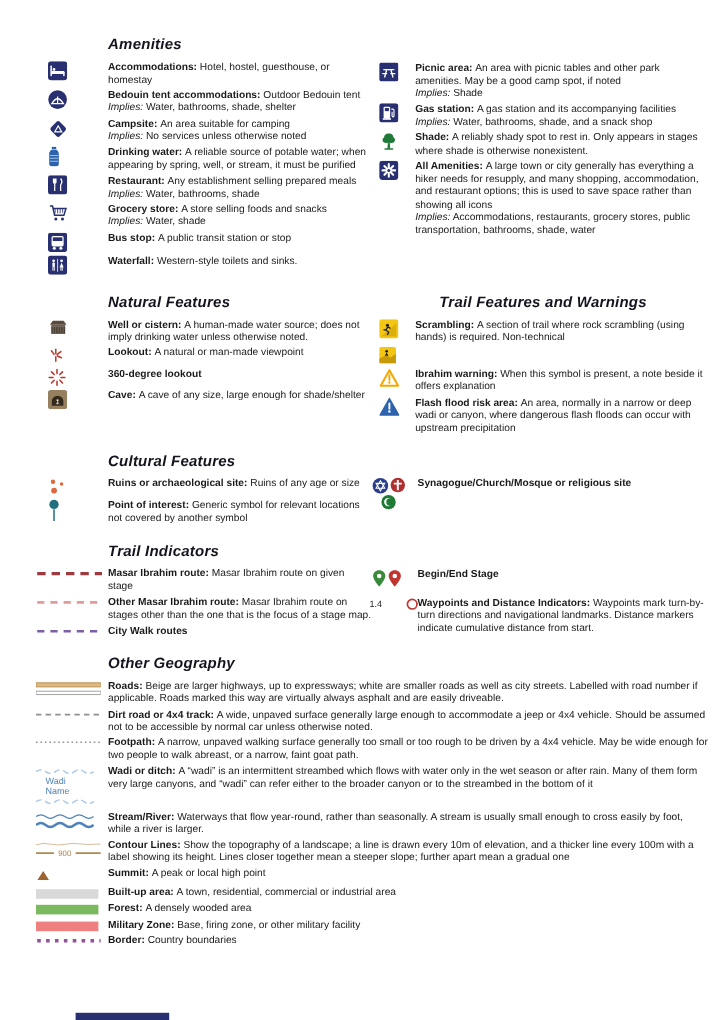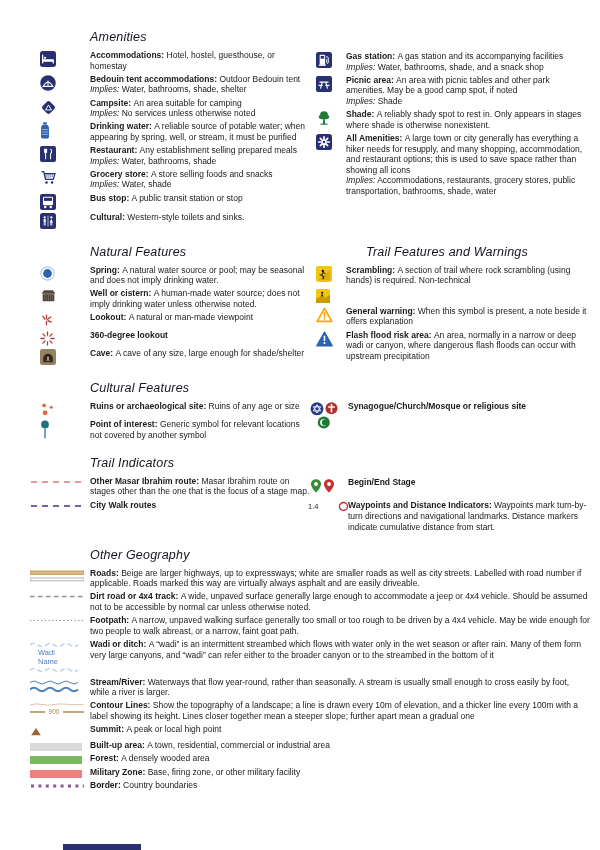--- a/index.html
+++ b/index.html
@@ -1,19 +1,19 @@
 <!DOCTYPE html>
 <html><head>
 <meta charset="utf-8">
 <style>
   html,body{margin:0;padding:0;background:#fff}
   body{width:600px;height:850px;overflow:hidden;font-family:"Liberation Sans",sans-serif;color:#1a1a1a;position:relative}
   .page{padding:30px 10px 0 38px}
   section{margin-bottom:13px}
-  h2{font-size:12.5px;font-style:italic;font-weight:normal;color:#14141e;margin:0 0 6px 52px;letter-spacing:.2px}
+  h2{font-size:12.5px;font-style:italic;font-weight:bold;color:#14141e;margin:0 0 6px 52px;letter-spacing:.2px}
   h2.rcol{}
   .two-col{display:grid;grid-template-columns:272px auto;gap:0 4px}
   .item{display:flex;align-items:flex-start;margin-bottom:2.5px}
   .ic{flex:0 0 auto;width:52px;display:flex;justify-content:flex-start;align-items:flex-start;padding:1px 0 0 2px;box-sizing:border-box}
   .col-r .ic{width:32px}
   .cul-r .ic{width:40px;margin-left:-6px}
   .ti .ic{width:62px;margin-left:-10px;padding-top:2px}
   .ti-r .ic{width:42px;margin-left:-8px}
   .geo .ic{width:62px;margin-left:-10px;padding-top:2px}
   .txt{font-size:8.5px;line-height:1.25;flex:1 1 auto}
@@ -126,52 +126,52 @@
                   <rect width="14" height="14" rx="2.2" fill="#283071"></rect>
                   <path d="M7 2.4v9.4" stroke="#fff" stroke-width="0.6"></path>
                   <circle cx="4.1" cy="3.8" r="1" fill="#fff"></circle>
                   <rect x="3.2" y="5.1" width="1.8" height="3.2" rx="0.5" fill="#fff"></rect>
                   <path d="M3.6 8.3v2.7M4.6 8.3v2.7" stroke="#fff" stroke-width="0.7"></path>
                   <circle cx="9.9" cy="3.8" r="1" fill="#fff"></circle>
                   <path d="M9.9 5 8.4 8.6h3Z" fill="#fff"></path>
                   <path d="M9.4 8.6v2.4M10.4 8.6v2.4" stroke="#fff" stroke-width="0.7"></path>
                 </svg>
               </span>
-    <span class="txt"><b class="term">Cultural</b><b class="term">: </b><span>Western-style toilets and sinks.</span></span>
+    <span class="txt"><b class="term">Waterfall</b><b class="term">: </b><span>Western-style toilets and sinks.</span></span>
   </div>
 </div>
       </div>
       <div class="pt-head">
         <div class="col-r">
+  <div class="item">
+    <span class="ic">
+                <svg width="16" height="16" viewBox="0 0 14 14">
+                  <rect width="14" height="14" rx="1.8" fill="#283071"></rect>
+                  <path d="M3 5.3h8M2.2 8.2h3.6M8.2 8.2h3.6M5.5 5.3 3.9 11M8.5 5.3 10.1 11" stroke="#fff" stroke-width="1" fill="none"></path>
+                </svg>
+              </span>
+    <span class="txt"><b class="term">Picnic area</b><b class="term">: </b><span>An area with picnic tables and other park amenities. May be a good camp spot, if noted</span><span class="implies"><i class="imp">Implies:</i> <span>Shade</span></span></span>
+  </div>
+
   <div class="item">
     <span class="ic">
                 <svg width="16" height="16" viewBox="0 0 14 14">
                   <rect width="14" height="14" rx="2.2" fill="#283071"></rect>
                   <rect x="3.2" y="2.5" width="4.8" height="8.6" rx="0.8" fill="#fff"></rect>
                   <rect x="4.1" y="3.5" width="3" height="2.3" fill="#283071"></rect>
                   <path d="M8.8 4.3h1.1c.5 0 .9.4.9.9v4c0 1-1.4 1-1.4 0V6.3" stroke="#fff" stroke-width="0.8" fill="none"></path>
                   <rect x="2.6" y="10.9" width="6" height="1.2" fill="#fff"></rect>
                 </svg>
               </span>
     <span class="txt"><b class="term">Gas station</b><b class="term">: </b><span>A gas station and its accompanying facilities</span><span class="implies"><i class="imp">Implies:</i> <span>Water, bathrooms, shade, and a snack shop</span></span></span>
   </div>
 
   <div class="item">
     <span class="ic">
                 <svg width="16" height="16" viewBox="0 0 14 14">
-                  <rect width="14" height="14" rx="1.8" fill="#283071"></rect>
-                  <path d="M3 5.3h8M2.2 8.2h3.6M8.2 8.2h3.6M5.5 5.3 3.9 11M8.5 5.3 10.1 11" stroke="#fff" stroke-width="1" fill="none"></path>
-                </svg>
-              </span>
-    <span class="txt"><b class="term">Picnic area</b><b class="term">: </b><span>An area with picnic tables and other park amenities. May be a good camp spot, if noted</span><span class="implies"><i class="imp">Implies:</i> <span>Shade</span></span></span>
-  </div>
-
-  <div class="item">
-    <span class="ic">
-                <svg width="16" height="16" viewBox="0 0 14 14">
                   <path d="M7 1.1C4.7 1.1 3.4 2.7 3.6 4.1 2.4 4.6 2 6.6 3.2 7.4c.8.6 2.2.8 3.1.4h1.4c.9.4 2.3.2 3.1-.4 1.2-.8.8-2.8-.4-3.3C10.6 2.7 9.3 1.1 7 1.1Z" fill="#1f7a38"></path>
                   <path d="M6.3 7.6h1.4L8 12.2H6Z" fill="#1f7a38"></path>
                   <path d="M3.9 12.4h6.2" stroke="#1f7a38" stroke-width="1"></path>
                 </svg>
               </span>
     <span class="txt"><b class="term">Shade</b><b class="term">: </b><span>A reliably shady spot to rest in. Only appears in stages where shade is otherwise nonexistent.</span></span>
   </div>
 
   <div class="item">
     <span class="ic">
@@ -188,29 +188,20 @@
 </div>
       </div>
     </div>
   </section>
 
   <section>
     <div class="two-col">
       <div>
         <h2>Natural Features</h2>
         <div class="col-l">
-  <div class="item">
-    <span class="ic">
-                <svg width="15" height="15" viewBox="0 0 14 14">
-                  <circle cx="7" cy="7" r="6.2" fill="none" stroke="#a9c6e6" stroke-width="1"></circle>
-                  <circle cx="7" cy="7" r="4.1" fill="#2d62ad"></circle>
-                </svg>
-              </span>
-    <span class="txt"><b class="term">Spring</b><b class="term">: </b><span>A natural water source or pool; may be seasonal and does not imply drinking water.</span></span>
-  </div>
 
   <div class="item">
     <span class="ic">
                 <svg width="17" height="14" viewBox="0 0 14 11">
                   <path d="M1.3 3.6 3.3 0.8h7.4l2 2.8Z" fill="#57493c"></path>
                   <rect x="2.2" y="3.6" width="9.6" height="1" fill="#6b5b4a"></rect>
                   <rect x="2.2" y="4.6" width="9.6" height="5.2" fill="#4a4036"></rect>
                   <path d="M3.6 4.6v5.2M5.3 4.6v5.2M7 4.6v5.2M8.7 4.6v5.2M10.4 4.6v5.2" stroke="#8a7a68" stroke-width="0.5"></path>
                 </svg>
               </span>
@@ -280,21 +271,21 @@
   </div>
 
   <div class="item">
     <span class="ic">
                 <svg width="17" height="16" viewBox="0 0 14 13">
                   <path d="M7 1.1 13 11.8H1Z" fill="#fff" stroke="#f5a800" stroke-width="1.4" stroke-linejoin="round"></path>
                   <path d="M7 4.4v3.5" stroke="#f5a800" stroke-width="1.3" stroke-linecap="round"></path>
                   <circle cx="7" cy="9.6" r="0.8" fill="#f5a800"></circle>
                 </svg>
               </span>
-    <span class="txt"><b class="term">General warning</b><b class="term">: </b><span>When this symbol is present, a note beside it offers explanation</span></span>
+    <span class="txt"><b class="term">Ibrahim warning</b><b class="term">: </b><span>When this symbol is present, a note beside it offers explanation</span></span>
   </div>
 
   <div class="item">
     <span class="ic">
                 <svg width="17" height="16" viewBox="0 0 14 13">
                   <path d="M7 .8 13.4 12.2H.6Z" fill="#2d62ad" stroke="#2d62ad" stroke-width="1" stroke-linejoin="round"></path>
                   <path d="M7 4.2v3.6" stroke="#fff" stroke-width="1.3" stroke-linecap="round"></path>
                   <circle cx="7" cy="9.8" r="0.85" fill="#fff"></circle>
                 </svg>
               </span>
@@ -354,20 +345,28 @@
 </div>
       </div>
     </div>
   </section>
 
   <section>
     <div class="two-col">
       <div>
         <h2>Trail Indicators</h2>
         <div class="col-l ti">
+  <div class="item">
+    <span class="ic">
+                <svg width="56" height="8" viewBox="0 0 56 8">
+                  <line x1="1" y1="4" x2="55" y2="4" stroke="#9c3a40" stroke-width="2.8" stroke-dasharray="7 5"></line>
+                </svg>
+              </span>
+    <span class="txt"><b class="term">Masar Ibrahim route</b><b class="term">: </b><span>Masar Ibrahim route on given stage</span></span>
+  </div>
 
   <div class="item">
     <span class="ic">
                 <svg width="56" height="8" viewBox="0 0 56 8">
                   <line x1="1" y1="4" x2="55" y2="4" stroke="#e29a9a" stroke-width="2.2" stroke-dasharray="6 5"></line>
                 </svg>
               </span>
     <span class="txt"><b class="term">Other Masar Ibrahim route</b><b class="term">: </b><span>Masar Ibrahim route on stages other than the one that is the focus of a stage map.</span></span>
   </div>
 

